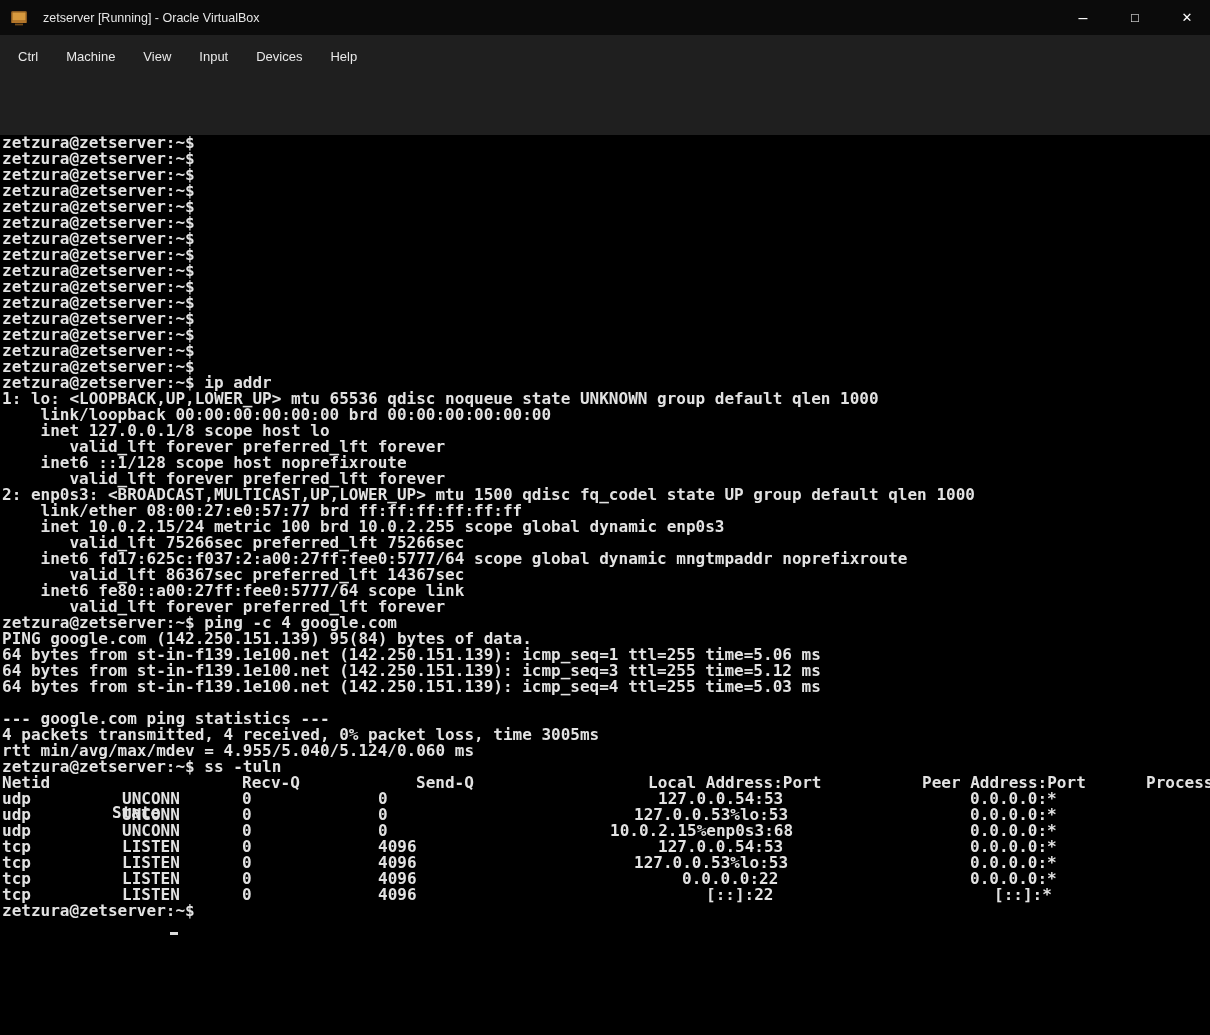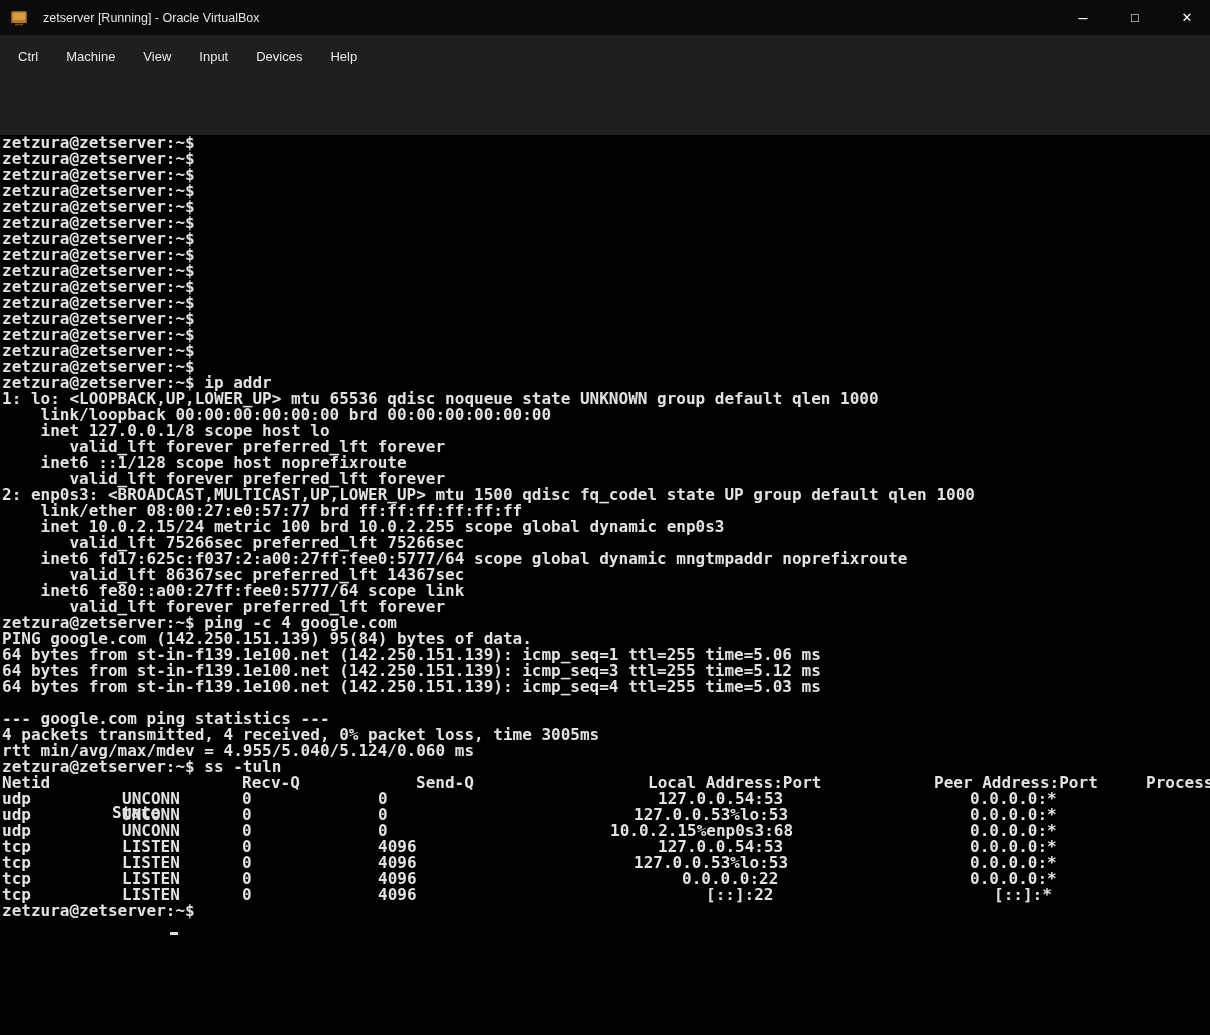--- a/index.html
+++ b/index.html
@@ -111,21 +111,21 @@
       <div class="tline">zetzura@zetserver:~$ ping -c 4 google.com</div>
       <div class="tline">PING google.com (142.250.151.139) 95(84) bytes of data.</div>
       <div class="tline">64 bytes from st-in-f139.1e100.net (142.250.151.139): icmp_seq=1 ttl=255 time=5.06 ms</div>
       <div class="tline">64 bytes from st-in-f139.1e100.net (142.250.151.139): icmp_seq=3 ttl=255 time=5.12 ms</div>
       <div class="tline">64 bytes from st-in-f139.1e100.net (142.250.151.139): icmp_seq=4 ttl=255 time=5.03 ms</div>
       <div class="tline"></div>
       <div class="tline">--- google.com ping statistics ---</div>
       <div class="tline">4 packets transmitted, 4 received, 0% packet loss, time 3005ms</div>
       <div class="tline">rtt min/avg/max/mdev = 4.955/5.040/5.124/0.060 ms</div>
       <div class="tline">zetzura@zetserver:~$ ss -tuln</div>
-      <div class="tline"><span style="left: 2px; text-align: right;">Netid</span><span style="left: 112px; margin-top: 30px;">State</span><span style="left: 242px;">Recv-Q</span><span style="left: 376px; margin-left: 40px;">Send-Q</span><span style="left: 618px; margin-left: 30px;">Local Address:Port</span><span style="left: 922px; margin-left: 12px;">Peer Address:Port</span><span style="left: 1146px;">Process</span></div>
+      <div class="tline"><span style="left: 2px; text-align: right;">Netid</span><span style="left: 112px; margin-top: 30px;">State</span><span style="left: 242px;">Recv-Q</span><span style="left: 376px; margin-left: 40px;">Send-Q</span><span style="left: 618px; margin-left: 30px;">Local Address:Port</span><span style="left: 922px;">Peer Address:Port</span><span style="left: 1146px;">Process</span></div>
       <div class="tline"><span style="left: 2px;">udp</span><span style="left: 122px;">UNCONN</span><span style="left: 242px;">0</span><span style="left: 378px;">0</span><span style="left: 658px;">127.0.0.54:53</span><span style="left: 970px;">0.0.0.0:*</span></div>
       <div class="tline"><span style="left: 2px;">udp</span><span style="left: 122px;">UNCONN</span><span style="left: 242px;">0</span><span style="left: 378px;">0</span><span style="left: 634px;">127.0.0.53%lo:53</span><span style="left: 970px;">0.0.0.0:*</span></div>
       <div class="tline"><span style="left: 2px;">udp</span><span style="left: 122px;">UNCONN</span><span style="left: 242px;">0</span><span style="left: 378px;">0</span><span style="left: 610px;">10.0.2.15%enp0s3:68</span><span style="left: 970px;">0.0.0.0:*</span></div>
       <div class="tline"><span style="left: 2px;">tcp</span><span style="left: 122px;">LISTEN</span><span style="left: 242px;">0</span><span style="left: 378px;">4096</span><span style="left: 658px;">127.0.0.54:53</span><span style="left: 970px;">0.0.0.0:*</span></div>
       <div class="tline"><span style="left: 2px;">tcp</span><span style="left: 122px;">LISTEN</span><span style="left: 242px;">0</span><span style="left: 378px;">4096</span><span style="left: 634px;">127.0.0.53%lo:53</span><span style="left: 970px;">0.0.0.0:*</span></div>
       <div class="tline"><span style="left: 2px;">tcp</span><span style="left: 122px;">LISTEN</span><span style="left: 242px;">0</span><span style="left: 378px;">4096</span><span style="left: 682px;">0.0.0.0:22</span><span style="left: 970px;">0.0.0.0:*</span></div>
       <div class="tline"><span style="left: 2px;">tcp</span><span style="left: 122px;">LISTEN</span><span style="left: 242px;">0</span><span style="left: 378px;">4096</span><span style="left: 706px;">[::]:22</span><span style="left: 994px;">[::]:*</span></div>
       <div class="tline">zetzura@zetserver:~$</div>
       <div class="cursor" style="left: 170px; top: 797px;"></div>
     </div>

